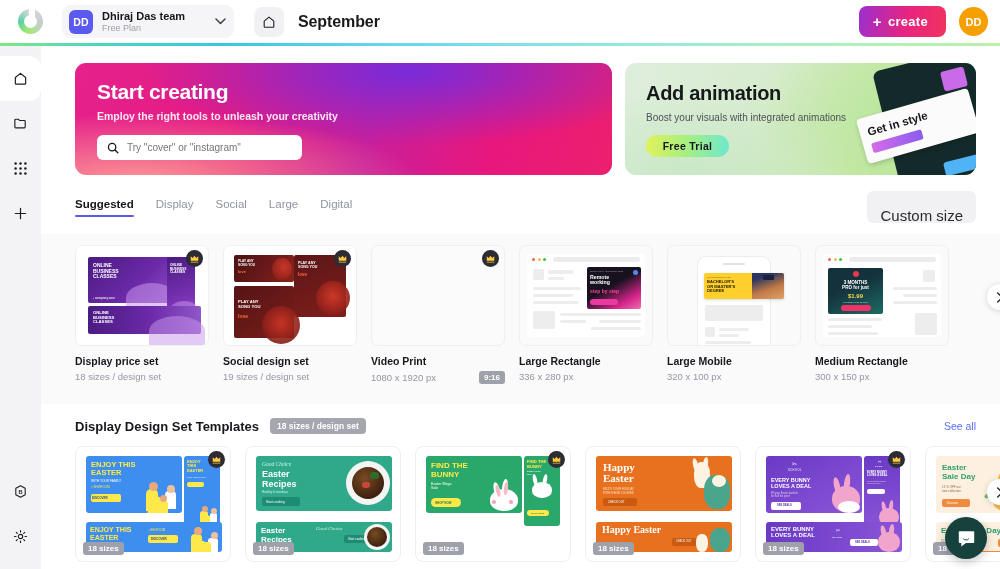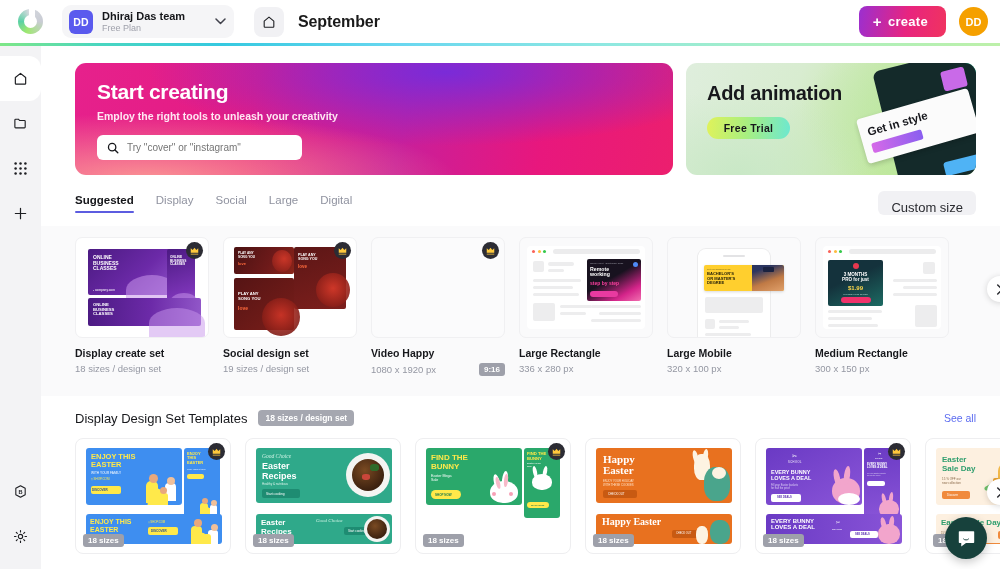--- a/index.html
+++ b/index.html
@@ -92,21 +92,21 @@
   }
   .side-bottom { margin-top: auto; display: flex; flex-direction: column; align-items: center; }
 
   
   .main { flex: 1; overflow: hidden; position: relative; background: #fff; }
 
   
   .banners { display: flex; gap: 13px; padding: 17px 24px 0 34px; }
   .banner { height: 112px; border-radius: 11px; position: relative; overflow: hidden; }
   .banner-left {
-    width: 598px;
+    width: 537px;
     background:
       radial-gradient(130% 150% at 12% 105%, rgba(255,170,150,.85) 0%, rgba(255,150,160,0) 40%),
       radial-gradient(90% 120% at 62% 8%, #7a2bd8 0%, rgba(122,43,216,0) 55%),
       linear-gradient(102deg, #e6218c 0%, #e41b83 30%, #c81f9b 55%, #e8177d 78%, #ec1f6e 100%);
     padding: 17px 0 0 22px;
   }
   .banner-left h2 {
     font-size: 21px; font-weight: bold; color: #fff; letter-spacing: -.3px;
   }
   .banner-left p { font-size: 10.5px; font-weight: bold; color: #ffe7f3; margin-top: 6px; }
@@ -172,22 +172,22 @@
   .tab {
     font-size: 11.5px; color: #9093a0; padding-bottom: 7px; cursor: pointer;
     position: relative; font-family: "Liberation Sans", sans-serif;
   }
   .tab.active { color: #15161a; font-weight: bold; }
   .tab.active::after {
     content: ""; position: absolute; left: 0; right: 0; bottom: 0;
     height: 2px; background: #5c5ce0; border-radius: 2px;
   }
   .custom-size {
-    margin-left: auto; height: 24px; padding: 9px 13px; border: none; border-radius: 6px;
-    background: #f1f1f4; color: #2a2b30; font-size: 13px; cursor: pointer;
+    margin-left: auto; height: 24px; padding: 16px 13px; border: none; border-radius: 6px;
+    background: #f1f1f4; color: #2a2b30; font-size: 15px; cursor: pointer;
     font-family: "Liberation Sans", sans-serif;
   }
 
   
   .suggest-wrap { background: #fafafb; margin: 11px 0 0 0; padding: 11px 0 20px 0; position: relative; }
   .suggest-row { display: flex; gap: 14px; padding-left: 34px; }
   .sg-card { width: 134px; flex-shrink: 0; }
   .sg-thumb {
     width: 134px; height: 101px; background: #fff; border-radius: 7px; position: relative;
     overflow: hidden; cursor: pointer; border: 1px solid #f0f0f2;
@@ -229,21 +229,21 @@
 
   .phone {
     position: absolute; left: 50%; transform: translateX(-50%); top: 10px;
     width: 74px; height: 92px; background: #fff; border-radius: 9px 9px 0 0;
     border: 1px solid #ececed; border-bottom: none;
   }
   .phone-notch { width: 22px; height: 2px; background: #e3e3e5; border-radius: 2px; margin: 6px auto 0; }
 
   
   .tpl-head { display: flex; align-items: center; padding: 14px 24px 0 34px; }
-  .tpl-title { font-size: 13px; font-weight: normal; color: #17181c; }
+  .tpl-title { font-size: 13px; font-weight: bold; color: #17181c; }
   .tpl-badge {
     margin-left: 11px; background: #a5a7b0; color: #fff; font-size: 8.5px; font-weight: bold;
     padding: 3px 7px; border-radius: 4px;
   }
   .see-all { margin-left: auto; font-size: 10.5px; color: #5c6cf0; cursor: pointer; text-decoration: none; }
   .tpl-row { display: flex; gap: 14px; padding: 12px 0 0 34px; }
   .tpl-card {
     width: 156px; height: 116px; flex-shrink: 0; background: #fff; border-radius: 8px;
     border: 1px solid #eeeef0; position: relative; overflow: hidden; cursor: pointer;
   }
@@ -375,20 +375,21 @@
             <svg width="12" height="12" viewBox="0 0 14 14">
               <circle cx="6" cy="6" r="4.3" fill="none" stroke="#17181c" stroke-width="1.5"></circle>
               <path d="M9.3 9.3L12.6 12.6" stroke="#17181c" stroke-width="1.6" stroke-linecap="round"></path>
             </svg>
             <input type="text" placeholder="Try &quot;cover&quot; or &quot;instagram&quot;" style="">
           </div>
         </div>
 
         <div class="banner banner-right">
           <h2>Add animation</h2>
+          <p>Boost your visuals with integrated animations</p>
           <button class="free-trial">Free Trial</button>
           <div class="promo-art">
             <div class="pa-teal"></div>
             <div class="pa-dark"></div>
             <div class="pa-purple"></div>
             <div class="pa-blue"></div>
             <div class="pa-card">
               <span>Get in style</span>
               <div class="pa-chip"></div>
             </div>
@@ -426,21 +427,21 @@
                 <div class="b">
                   <div class="txt-wh" style="left:3px;top:7px;font-size:3.2px;">ONLINE<br>BUSINESS<br>CLASSES</div>
                   <div style="position:absolute;right:-4px;bottom:-6px;width:30px;height:22px;background:rgba(200,150,235,.5);border-radius:50% 50% 0 0;"></div>
                 </div>
                 <div class="c">
                   <div class="txt-wh" style="left:5px;top:5px;font-size:4.2px;">ONLINE<br>BUSINESS<br>CLASSES</div>
                   <div style="position:absolute;right:-4px;bottom:-12px;width:56px;height:30px;background:rgba(200,150,235,.5);border-radius:50% 50% 0 0;"></div>
                 </div>
               </div>
             </div>
-            <div class="sg-title">Display create set</div>
+            <div class="sg-title">Display price set</div>
             <div class="sg-sub">
                 <span>18 sizes / design set</span>
               </div>
           </div>
 
           <div class="sg-card">
             <div class="sg-thumb">
               <div class="crown">
                 <svg width="9" height="8" viewBox="0 0 12 10">
                     <path d="M1 8.6h10V9.6H1zM1 1.2l2.6 2.3L6 .6l2.4 2.9L11 1.2v6.2H1z" fill="#ffc93c"></path>
@@ -471,21 +472,21 @@
           </div>
 
           <div class="sg-card">
             <div class="sg-thumb" style="background:#fbfbfc;">
               <div class="crown">
                 <svg width="9" height="8" viewBox="0 0 12 10">
                     <path d="M1 8.6h10V9.6H1zM1 1.2l2.6 2.3L6 .6l2.4 2.9L11 1.2v6.2H1z" fill="#ffc93c"></path>
                   </svg>
               </div>
             </div>
-            <div class="sg-title">Video Happy</div>
+            <div class="sg-title">Video Print</div>
             <div class="sg-sub">
               <span>1080 x 1920 px</span>
               <span class="ratio-badge">9:16</span>
             </div>
           </div>
 
           <div class="sg-card">
             <div class="sg-thumb" style="background:#fafafb;">
               <div class="browser">
                 <div class="bb-bar">

